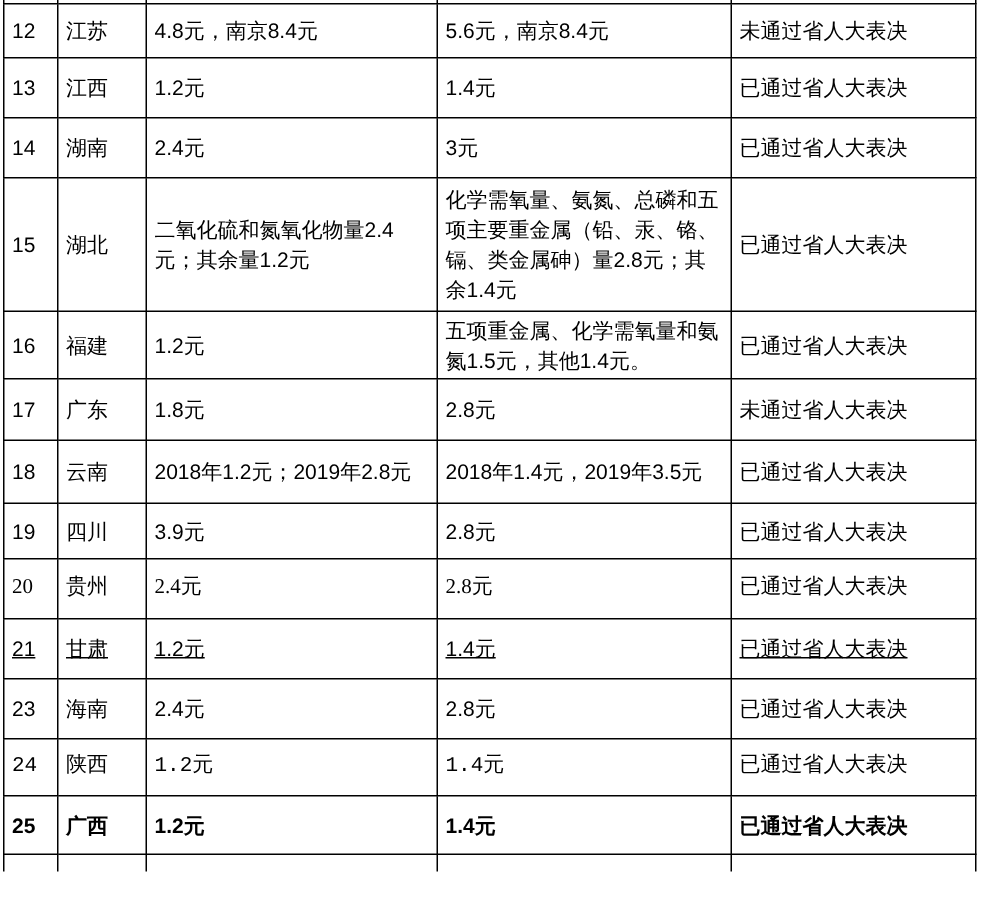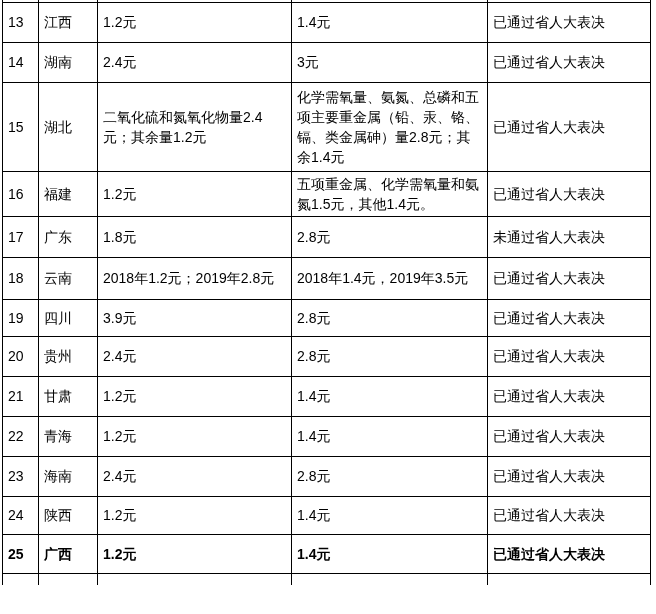--- a/index.html
+++ b/index.html
@@ -55,20 +55,27 @@
   </colgroup>
   <tbody id="table-body">
     <tr class="cut-top">
       <td></td>
       <td></td>
       <td></td>
       <td></td>
       <td></td>
     </tr>
 
+    <tr style="height: 36px;">
+        <td>12</td>
+        <td>江苏</td>
+        <td>4.8元，南京8.4元</td>
+        <td>5.6元，南京8.4元</td>
+        <td>未通过省人大表决</td>
+      </tr>
       <tr style="height: 40px;">
         <td>13</td>
         <td>江西</td>
         <td>1.2元</td>
         <td>1.4元</td>
         <td>已通过省人大表决</td>
       </tr>
       <tr style="height: 40px;">
         <td>14</td>
         <td>湖南</td>
@@ -104,49 +111,42 @@
         <td>2018年1.4元，2019年3.5元</td>
         <td>已通过省人大表决</td>
       </tr>
       <tr style="height: 37px; margin-top: 47px;">
         <td>19</td>
         <td>四川</td>
         <td>3.9元</td>
         <td>2.8元</td>
         <td>已通过省人大表决</td>
       </tr>
-      <tr style="height: 40px;">
+      <tr style="height: 40px; font-family: Liberation Serif, serif;">
         <td>20</td>
         <td>贵州</td>
         <td>2.4元</td>
         <td>2.8元</td>
         <td>已通过省人大表决</td>
       </tr>
-      <tr style="height: 40px;">
+      <tr style="height: 40px; text-decoration: underline;">
         <td>21</td>
         <td>甘肃</td>
-        <td>1.2元</td>
-        <td>1.4元</td>
-        <td>已通过省人大表决</td>
-      </tr>
-      <tr style="height: 40px;">
-        <td>22</td>
-        <td>青海</td>
         <td>1.2元</td>
         <td>1.4元</td>
         <td>已通过省人大表决</td>
       </tr>
       <tr style="height: 40px;">
         <td>23</td>
         <td>海南</td>
         <td>2.4元</td>
         <td>2.8元</td>
         <td>已通过省人大表决</td>
       </tr>
-      <tr style="height: 38px;">
+      <tr style="height: 38px; font-family: Liberation Mono, monospace;">
         <td>24</td>
         <td>陕西</td>
         <td>1.2元</td>
         <td>1.4元</td>
         <td>已通过省人大表决</td>
       </tr>
       <tr style="height: 39px; font-weight: bold;">
         <td>25</td>
         <td>广西</td>
         <td>1.2元</td>

